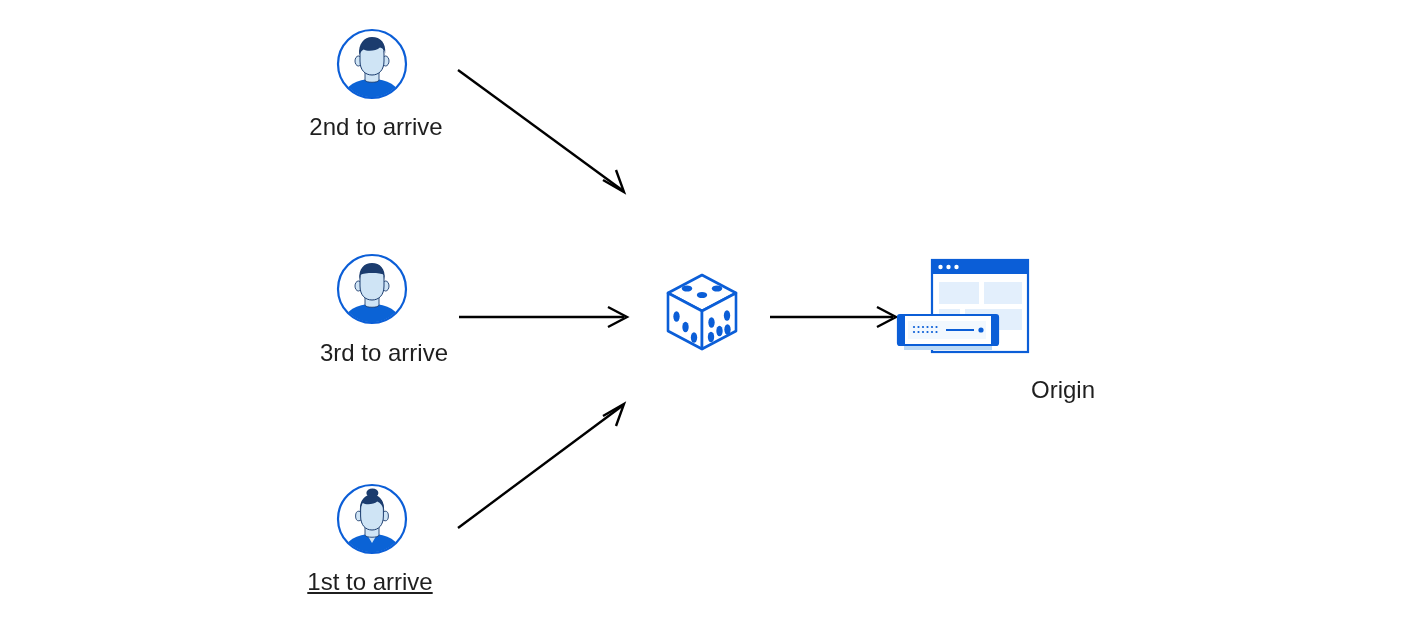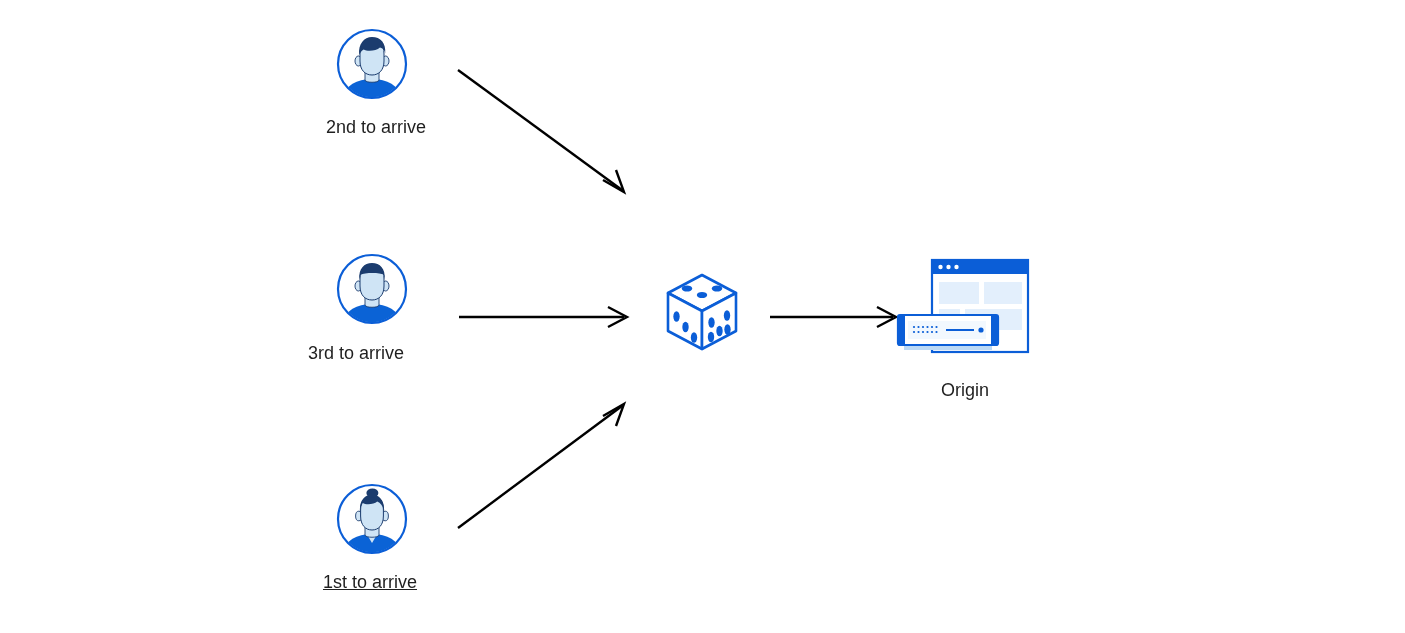--- a/index.html
+++ b/index.html
@@ -18,21 +18,21 @@
     overflow: hidden;
   }
   .node {
     position: absolute;
   }
   .node-label {
     position: absolute;
     width: 260px;
     text-align: center;
     font-family: "Liberation Sans", sans-serif;
-    font-size: 18px;
+    font-size: 24px;
     line-height: 24px;
     color: #1f1f1f;
     white-space: nowrap;
   }
   .icon-svg {
     display: block;
   }
   .arrow-layer {
     position: absolute;
     left: 0;
@@ -112,21 +112,21 @@
         <path d="M29 40 h14 v12 c0 3 -14 3 -14 0 Z" fill="#cfe4f5" stroke="#1b3c6e" stroke-width="0.9"></path>
         <ellipse cx="22.4" cy="33" rx="3.4" ry="5" fill="#cfe4f5" stroke="#1b3c6e" stroke-width="0.9"></ellipse>
         <ellipse cx="49.6" cy="33" rx="3.4" ry="5" fill="#cfe4f5" stroke="#1b3c6e" stroke-width="0.9"></ellipse>
         <path d="M24 26 C24 16 28.5 12 36 12 C43.5 12 48 16 48 26 L48 33 C48 42 43 47 36 47 C29 47 24 42 24 33 Z" fill="#cfe4f5" stroke="#1b3c6e" stroke-width="1"></path>
 
         <path d="M23.4 26.5 C22.4 15.5 28.2 10 36 10 C44 10 49.6 15.5 48.6 26.5
                  L47.6 21.6 C44 19.4 28.4 19.4 24.6 21.8 Z" fill="#1b3c6e"></path>
       </g>
     </svg>
   </div>
-  <div class="node-label" style="left:226px; top:341px;">3rd to arrive</div>
+  <div class="node-label" style="left:254px; top:341px;">3rd to arrive</div>
 
   <div class="node" style="left:336px; top:483px;">
     <svg class="icon-svg" width="72" height="72" viewBox="0 0 72 72">
       <defs>
         <clipPath id="clip-av3">
             <circle cx="36" cy="36" r="33.2"></circle>
           </clipPath>
       </defs>
       <circle cx="36" cy="36" r="34" fill="#ffffff" stroke="#0b5ed7" stroke-width="2.2"></circle>
       <g clip-path="url(#clip-av3)">
@@ -211,15 +211,15 @@
           <circle cx="33" cy="77" r="1.1"></circle>
             <circle cx="37.5" cy="77" r="1.1"></circle>
           <circle cx="42" cy="77" r="1.1"></circle>
             <circle cx="46.5" cy="77" r="1.1"></circle>
         </g>
         <line x1="56" y1="75" x2="84" y2="75" stroke="#0b5ed7" stroke-width="2"></line>
         <circle cx="91" cy="75" r="2.6" fill="#0b5ed7"></circle>
       </g>
     </svg>
   </div>
-  <div class="node-label" style="left:835px; top:378px;">Origin</div>
+  <div class="node-label" style="left:835px; top:378px;text-align:right;">Origin</div>
 
 </div>
 
 </body></html>

